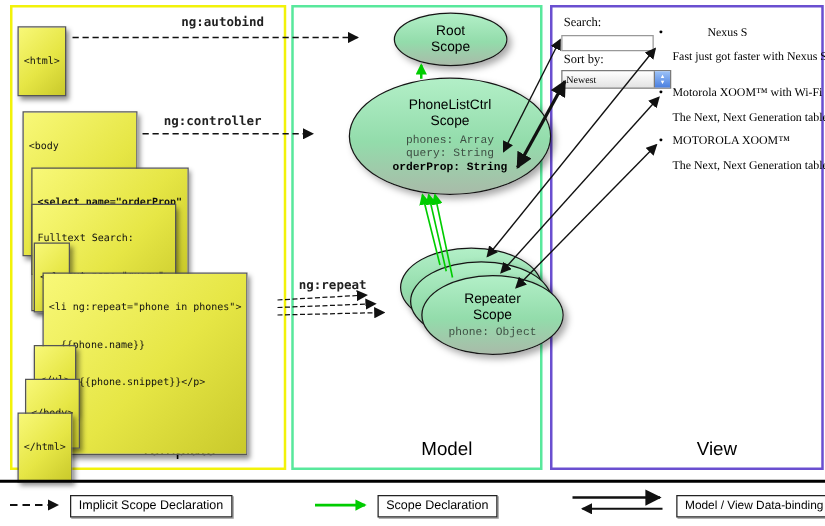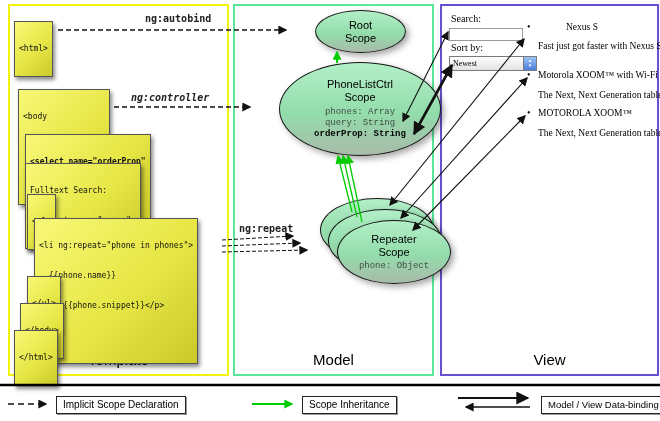--- a/index.html
+++ b/index.html
@@ -2,21 +2,21 @@
 <html><head>
 <meta charset="utf-8">
 <style>
   html,body{margin:0;padding:0;background:#fff;}
   #canvas{position:relative;width:660px;height:421px;background:#fff;overflow:hidden;
           font-family:"Liberation Sans",sans-serif;}
 
   
   .panel{position:absolute;top:4px;height:368px;background:#fff;z-index:0;}
   .panel-label{position:absolute;bottom:6px;left:0;width:100%;text-align:center;
-               font-size:15px;color:#000;}
+               font-size:15px;color:#000;padding-left:24px;}
   #panel-template{left:8px;width:217px;border:2px solid #f2f20a;}
   #panel-model{left:233px;width:197px;border:2px solid #58e89c;}
   #panel-view{left:440px;width:215px;border:2px solid #6a4fd0;}
 
   
   .cbox{position:absolute;background:linear-gradient(135deg,#f8f878 0%,#e6e645 55%,#c9c92b 100%);
         border:1px solid #555;box-shadow:2px 3px 4px rgba(0,0,0,.45);
         font-family:"DejaVu Sans Mono",monospace;font-size:8px;line-height:10px;
         padding:2px 4px;white-space:pre;color:#101010;z-index:3;}
   .cbox.bold{font-weight:bold;}
@@ -104,21 +104,21 @@
     <div>&lt;/ul&gt;</div>
   </div>
   <div class="cbox" style="left:20px;top:303px;">
     <div>&lt;/body&gt;</div>
   </div>
   <div class="cbox" style="left:14px;top:330px;">
     <div>&lt;/html&gt;</div>
   </div>
 
   <div class="nglabel" style="left:145px;top:13px;">ng:autobind</div>
-  <div class="nglabel" style="left:131px;top:92px;font-style:italic;">ng:controller</div>
+  <div class="nglabel" style="left:131px;top:92px;">ng:controller</div>
   <div class="nglabel" style="left:239px;top:223px;">ng:repeat</div>
 
   <div class="ellipse" style="left:293px;top:10px;width:89px;height:41px;z-index:2;">
     <div class="etitle">Root</div>
     <div class="etitle">Scope</div>
   </div>
 
   <div class="ellipse" style="left:257px;top:62px;width:160px;height:92px;z-index:2;">
     <div class="etitle">PhoneListCtrl</div>
     <div class="etitle" style="margin-bottom:3px;">Scope</div>
@@ -152,21 +152,21 @@
 
   <span class="bullet" style="left:527px;top:69px;">•</span>
   <div class="vtitle" style="top:70px;">Motorola XOOM™ with Wi-Fi</div>
   <div class="vdesc" style="top:90px;">The Next, Next Generation tablet.</div>
 
   <span class="bullet" style="left:527px;top:107px;">•</span>
   <div class="vtitle" style="top:108px;">MOTOROLA XOOM™</div>
   <div class="vdesc" style="top:128px;">The Next, Next Generation tablet.</div>
 
   <div class="lgbox" style="left:56px;">Implicit Scope Declaration</div>
-  <div class="lgbox" style="left:302px;">Scope Inheritance</div>
+  <div class="lgbox" style="left:302px;">Scope Declaration</div>
   <div class="lgbox" style="left:541px;font-size:9.5px;">Model / View Data-binding</div>
 
   <svg id="arrows" width="660" height="421" viewBox="0 0 660 421">
     <defs>
       <marker id="mk-black" viewBox="0 0 10 10" refX="8.5" refY="5" markerWidth="9" markerHeight="9" markerUnits="userSpaceOnUse" orient="auto-start-reverse">
         <path d="M0,0 L10,5 L0,10 z" fill="#111"></path>
       </marker>
       <marker id="mk-big" viewBox="0 0 10 10" refX="9" refY="5" markerWidth="13" markerHeight="13" markerUnits="userSpaceOnUse" orient="auto-start-reverse">
         <path d="M0,0 L10,5 L0,10 z" fill="#111"></path>
       </marker>

